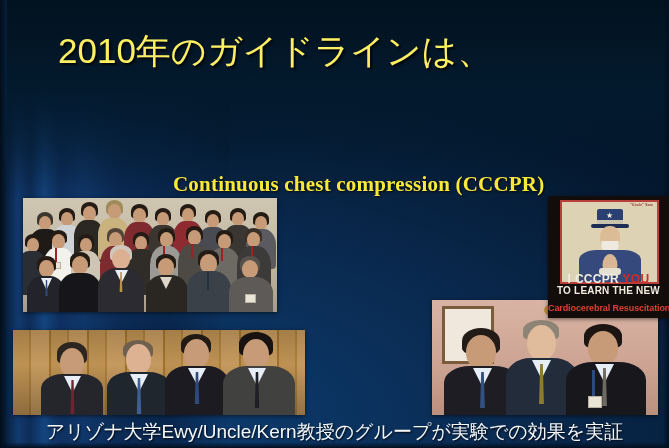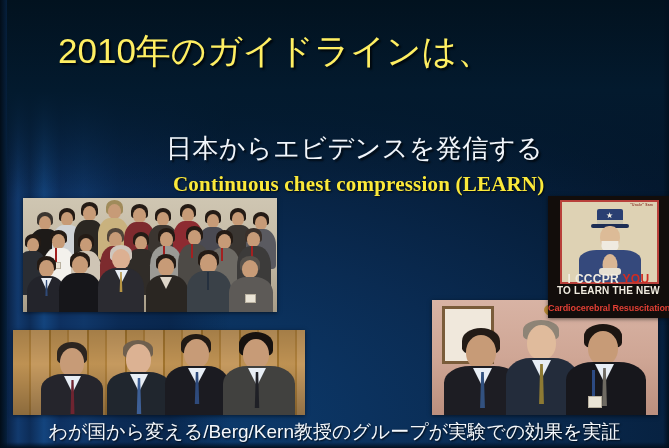--- a/index.html
+++ b/index.html
@@ -323,22 +323,21 @@
   <div class="bg-bands-top"></div>
   <div class="bg-darktop"></div>
   <div class="bg-edge-left"></div>
   <div class="bg-edge-right"></div>
   <div class="bg-edge-bottom"></div>
 
   <div class="title-block">
     <div class="title-line">2010年のガイドラインは、</div>
   </div>
 
-  <div class="subtitle">日本からエビデンスを発信する</div>
-  <div class="tagline">Continuous chest compression (LEARN)</div>
+  <div class="tagline">Continuous chest compression (CCCPR)</div>
 
   <div class="photo" id="photo-group">
     <div class="room-wall"></div>
 
     <div class="person">
       <div class="hair" style="left:14px;top:14px;width:16px;height:13px;background:#3c3630;"></div>
       <div class="head" style="left:16px;top:18px;width:12px;height:14px;"></div>
       <div class="body" style="left:6px;top:31px;width:32px;height:40px;background:#1d1a18;"></div>
     </div>
     <div class="person">
@@ -559,15 +558,15 @@
       <div class="sam-beard"></div>
       <div class="sam-coat"></div>
       <div class="sam-arm"></div>
       <div class="sam-cuff"></div>
     </div>
     <div class="poster-text1"><span>I CCCPR </span><span class="you">YOU</span></div>
     <div class="poster-text2">TO LEARN THE NEW</div>
     <div class="poster-text3">Cardiocerebral Resuscitation</div>
   </div>
 
-  <div class="caption">わが国から変える/Berg/Kern教授のグループが実験での効果を実証</div>
+  <div class="caption">アリゾナ大学Ewy/Uncle/Kern教授のグループが実験での効果を実証</div>
 
 </div>
 
 </body></html>

